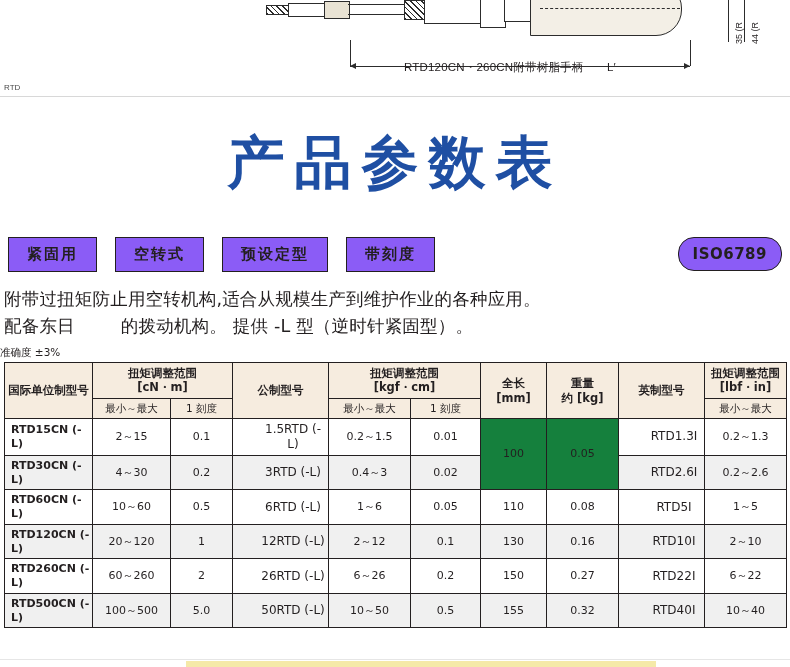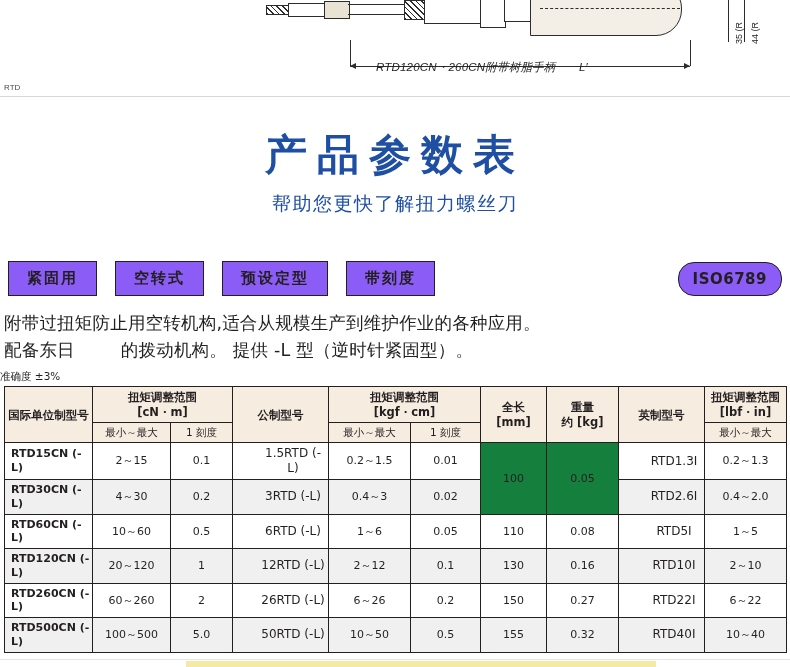--- a/index.html
+++ b/index.html
@@ -94,21 +94,21 @@
     font-size: 8px;
     color: #4a4a4a;
   }
 
   
   .title-block {
     text-align: center;
     padding-top: 36px;
   }
   .main-title {
-    font-size: 42px;
+    font-size: 57px;
     font-weight: bold;
     color: #1f4fa3;
     letter-spacing: 10px;
     line-height: 1.05;
     font-family: "DejaVu Sans", "Liberation Sans", sans-serif;
     text-align: center;
   }
   .sub-title {
     margin-top: 14px;
     font-size: 19px;
@@ -260,29 +260,28 @@
     <div class="dw-line dw-v" style="left:744px; top:-14px; height:56px;"></div>
     <div class="dw-dim-label" style="left:734px; top:44px;">35 (R</div>
     <div class="dw-dim-label" style="left:750px; top:44px;">44 (R</div>
 
     <div class="dw-line dw-h" style="left:350px; top:66px; width:340px;"></div>
     <div class="dw-arrow-l" style="left:350px; top:63px;"></div>
     <div class="dw-arrow-r" style="left:684px; top:63px;"></div>
     <div class="dw-line dw-v" style="left:350px; top:40px; height:26px;"></div>
     <div class="dw-line dw-v" style="left:690px; top:40px; height:26px;"></div>
 
-    <div class="dw-caption" style="left:376px; top:60px;font-style:italic;">RTD120CN・260CN附带树脂手柄　　L′</div>
+    <div class="dw-caption" style="left:404px; top:60px;">RTD120CN・260CN附带树脂手柄　　L′</div>
 
     <div class="rtd-tag">RTD</div>
   </div>
 </div>
 
 <div class="title-block">
   <div class="main-title">产品参数表</div>
-  <div class="sub-title">帮助您更快了解扭力螺丝刀</div>
 </div>
 
 <div class="tag-row">
   <div class="tag">紧固用</div>
   <div class="tag">空转式</div>
   <div class="tag">预设定型</div>
   <div class="tag">带刻度</div>
   <div class="tag iso spacer-push">ISO6789</div>
 </div>
 
@@ -356,21 +355,21 @@
       <td>0.2～1.3</td>
     </tr>
     <tr class="alt">
       <td class="model">RTD30CN (-L)</td>
       <td>4～30</td>
       <td>0.2</td>
       <td class="model-center">3RTD (-L)</td>
       <td>0.4～3</td>
       <td>0.02</td>
       <td class="model-center">RTD2.6I</td>
-      <td>0.4～2.0</td>
+      <td>0.2～2.6</td>
     </tr>
     <tr>
       <td class="model">RTD60CN (-L)</td>
       <td>10～60</td>
       <td>0.5</td>
       <td class="model-center">6RTD (-L)</td>
       <td>1～6</td>
       <td>0.05</td>
       <td>110</td>
       <td>0.08</td>

